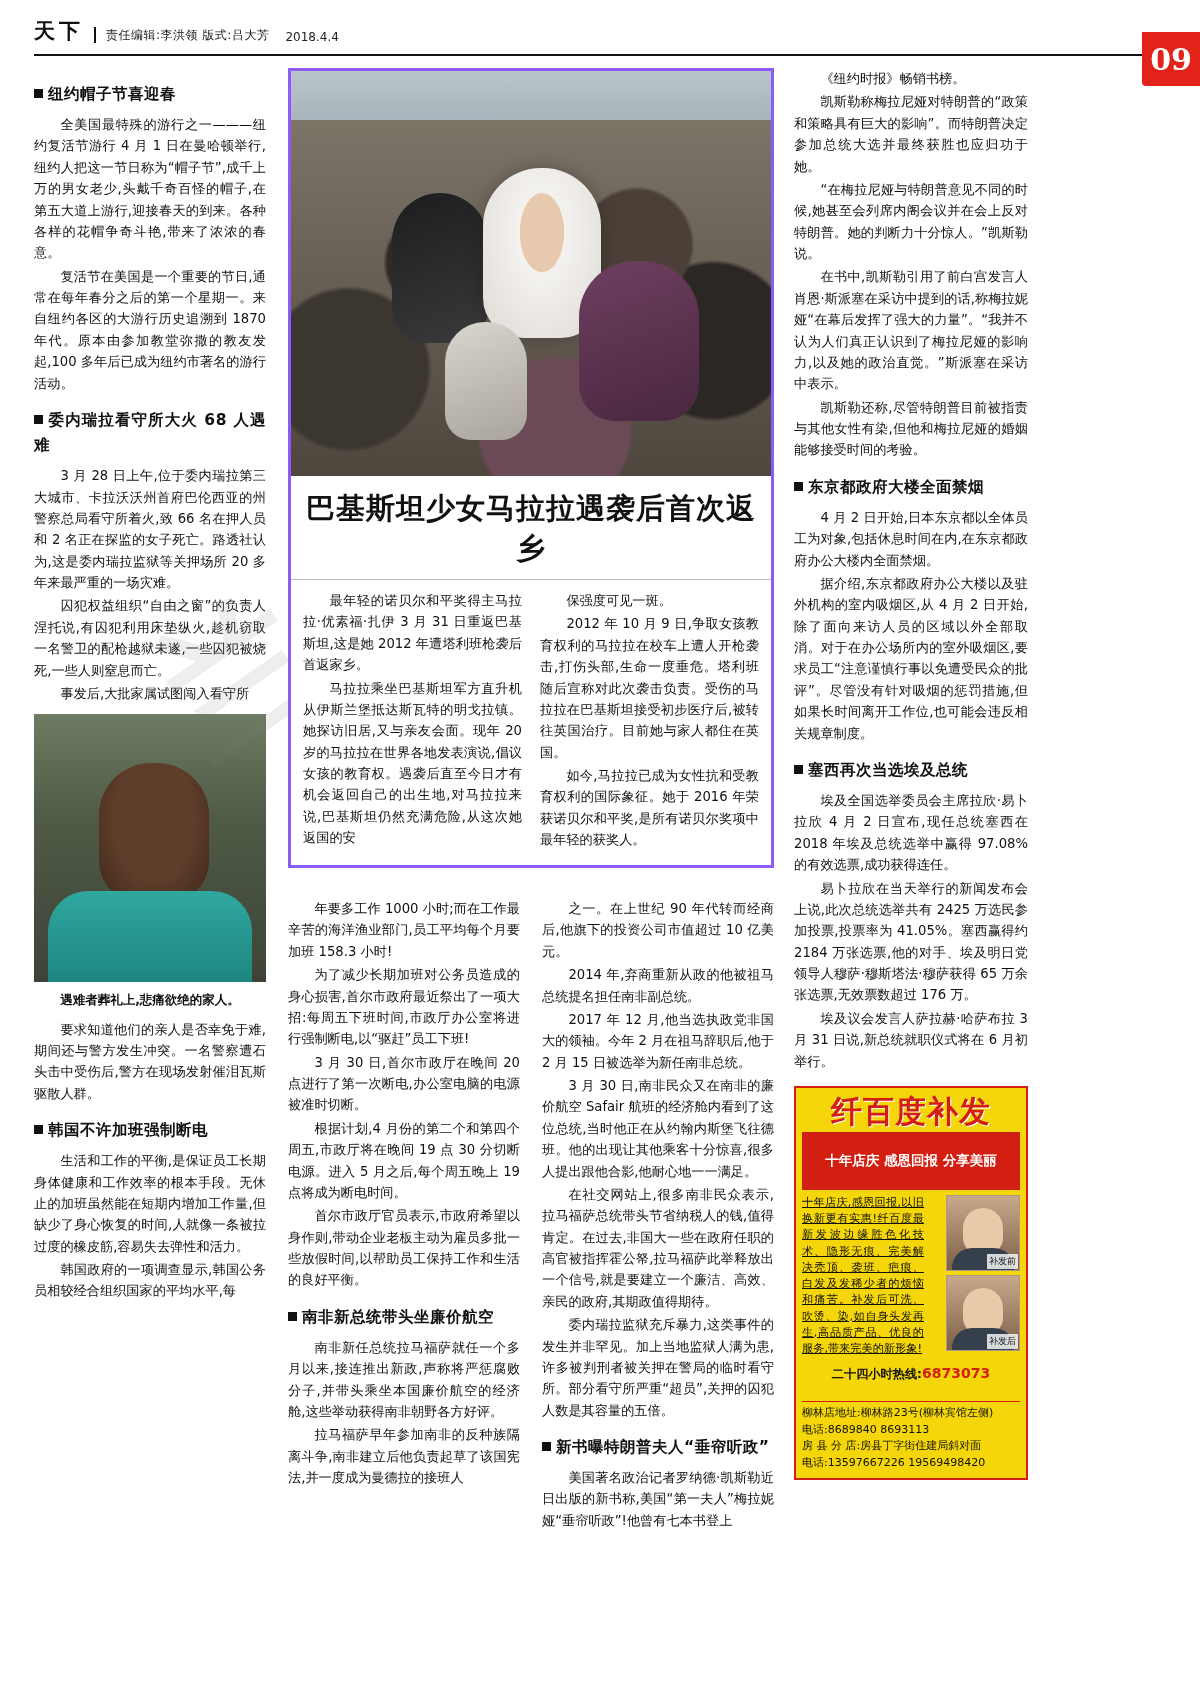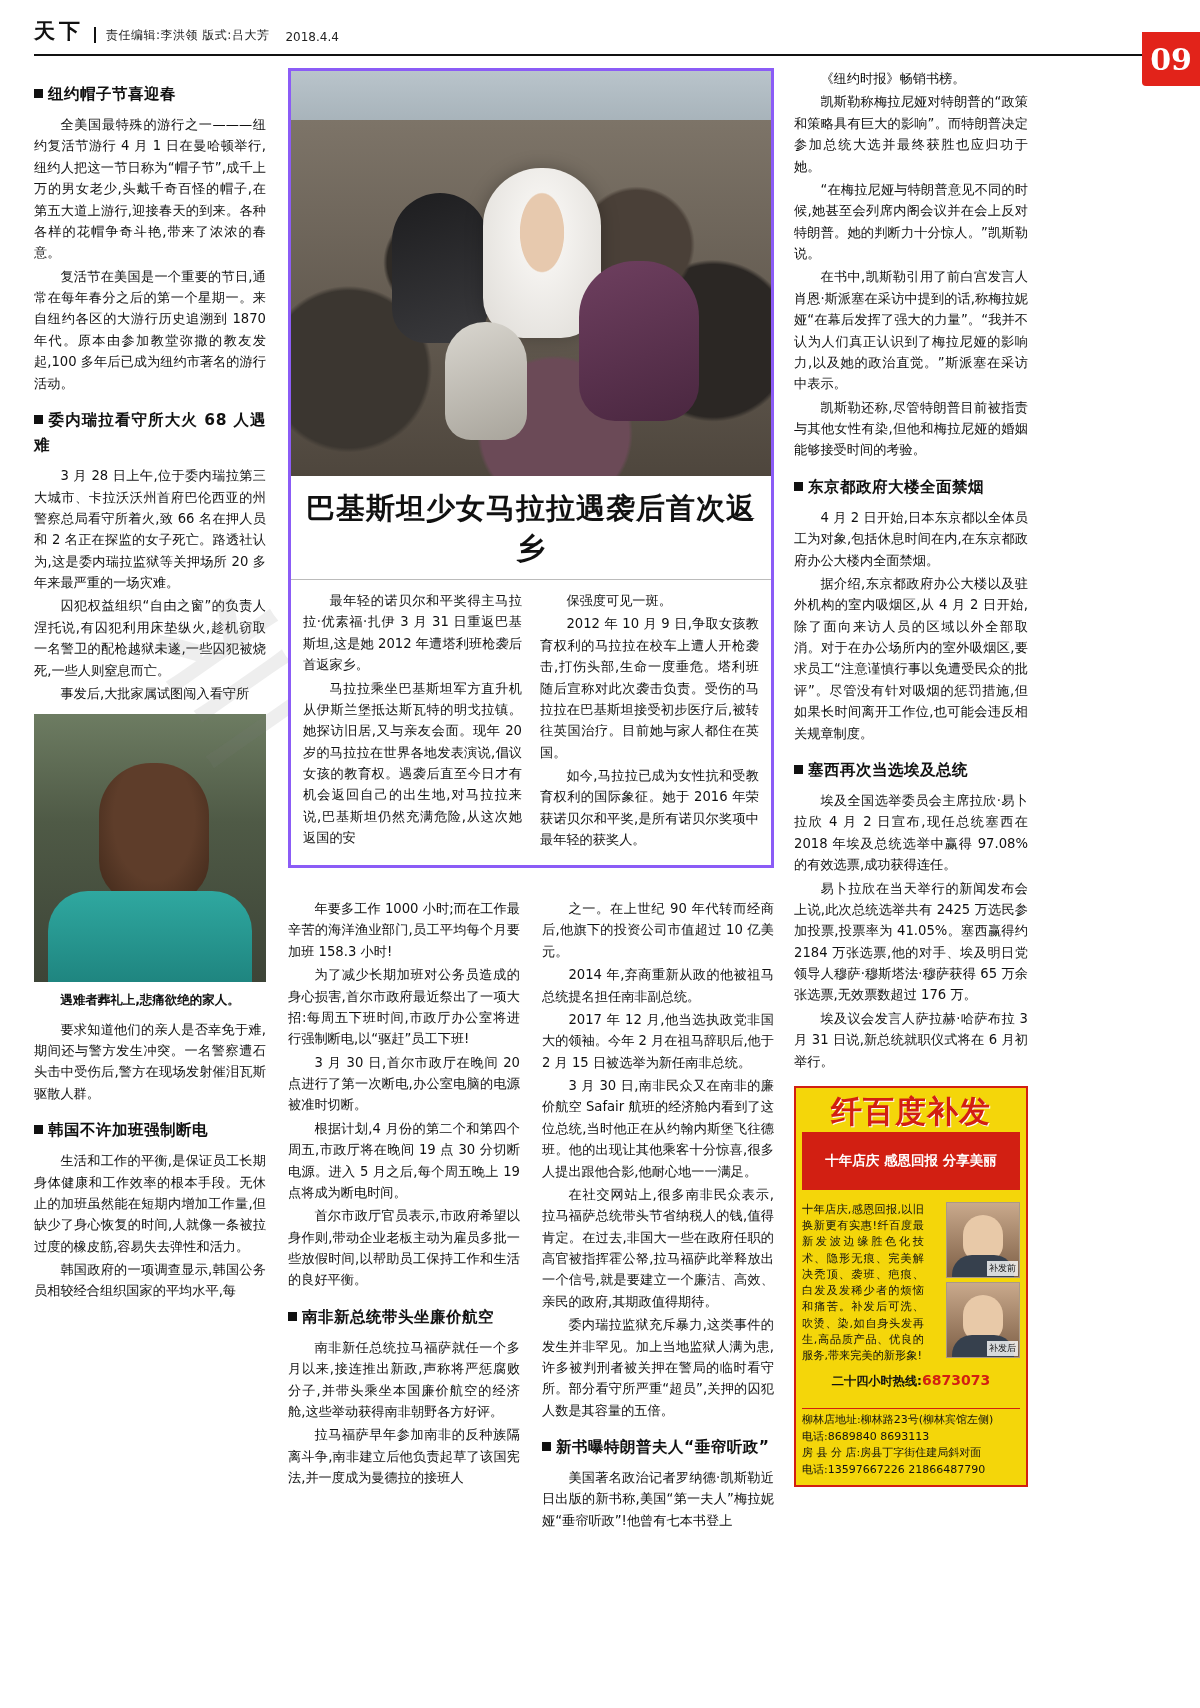--- a/index.html
+++ b/index.html
@@ -184,21 +184,21 @@
   .ad-title {
     text-align:center; color:#d21f12; font-weight:bold;
     font-size:31px; letter-spacing:1px; line-height:1.1;
     font-family:"DejaVu Serif", serif;
     text-shadow:1px 1px 0 #fff;
   }
   .ad-sub {
     text-align:center; background:#d21f12; color:#fff;
     font-size:13.5px; font-weight:bold; margin-top:4px; padding:18px 0;
   }
-  .ad-body { display:flex; gap:22px; margin-top:12px; }
+  .ad-body { display:flex; gap:22px; margin-top:5px;text-decoration:underline; }
   .ad-copy { font-size:11.2px; line-height:1.45; color:#111; flex:1; text-align:justify;}
   .ad-photos { width:74px; display:flex; flex-direction:column; gap:4px;border-radius:16px;}
   .ad-photo {
     height:76px; background:linear-gradient(180deg,#c9a98c,#7d5f46);
     border:1px solid #a98; position:relative;
   }
   .ad-photo .head {
     position:absolute; left:50%; top:16%; transform:translateX(-50%);
     width:40px; height:46px; border-radius:20px 20px 16px 16px;
     background:#e8c9a8;
@@ -342,19 +342,19 @@
             </div>
           </div>
         </div>
         <div class="ad-hot">
           <span>二十四小时热线:</span><b>6873073</b>
         </div>
         <div class="ad-addr">
           <div>柳林店地址:柳林路23号(柳林宾馆左侧)</div>
           <div>电话:8689840 8693113</div>
           <div>房 县 分 店:房县丁字街住建局斜对面</div>
-          <div>电话:13597667226 21866487790</div>
+          <div>电话:13597667226 19569498420</div>
         </div>
       </div>
     </div>
 
   </div>
 </div>
 
 </body></html>

